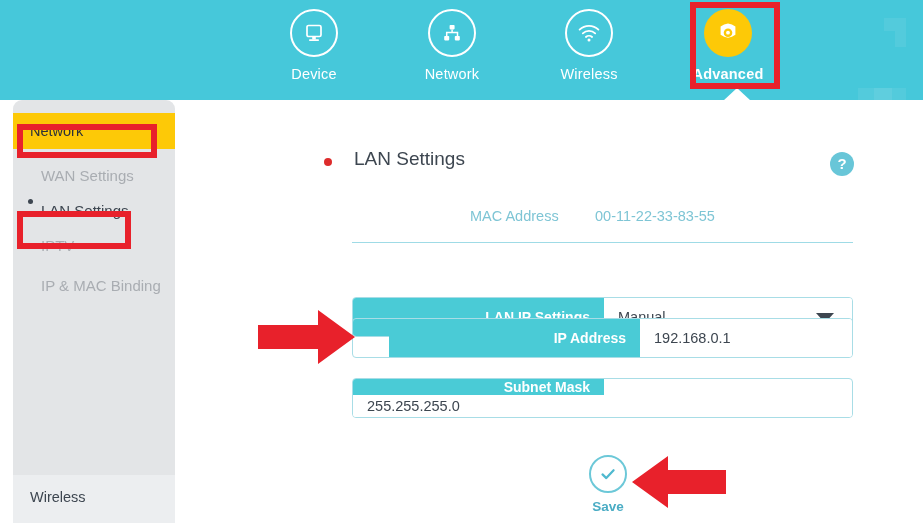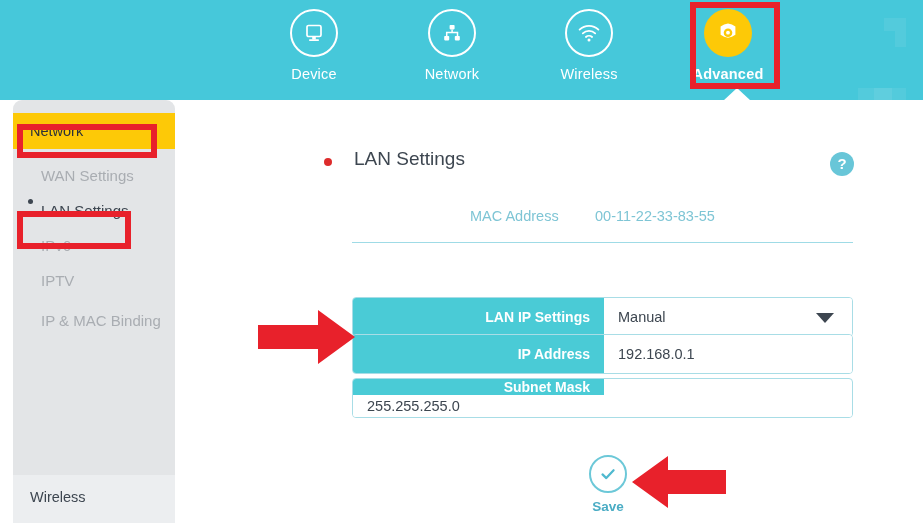--- a/index.html
+++ b/index.html
@@ -274,21 +274,21 @@
     right: 18px;
     top: 50%;
     margin-top: -4px;
     width: 0;
     height: 0;
     border-left: 9px solid transparent;
     border-right: 9px solid transparent;
     border-top: 10px solid #3d4650;
   }
   .row-lanip    { top: 158px; margin-top: 39px; }
-  .row-ip       { top: 234px; }
+  .row-ip       { top: 218px; padding-left: 36px; }
   .row-subnet   { top: 278px; flex-direction: column; }
 
   .save-wrap {
     position: absolute;
     left: 404px;
     top: 355px;
     width: 58px;
     text-align: center;
     cursor: pointer;
   }
@@ -400,23 +400,20 @@
 
     <div class="sb-sub">
       <div class="sb-item">
         <span>WAN Settings</span>
       </div>
       <div class="sb-item selected">
         <span class="bullet"></span>
         <span>LAN Settings</span>
       </div>
       <div class="sb-item">
-        <span>IPv6</span>
-      </div>
-      <div class="sb-item">
         <span>IPTV</span>
       </div>
       <div class="sb-item two-line">
         <span>IP &amp; MAC Binding</span>
       </div>
     </div>
 
     <div class="sb-footer-group">
       <div class="sb-group-head">
         <span>Wireless</span>

